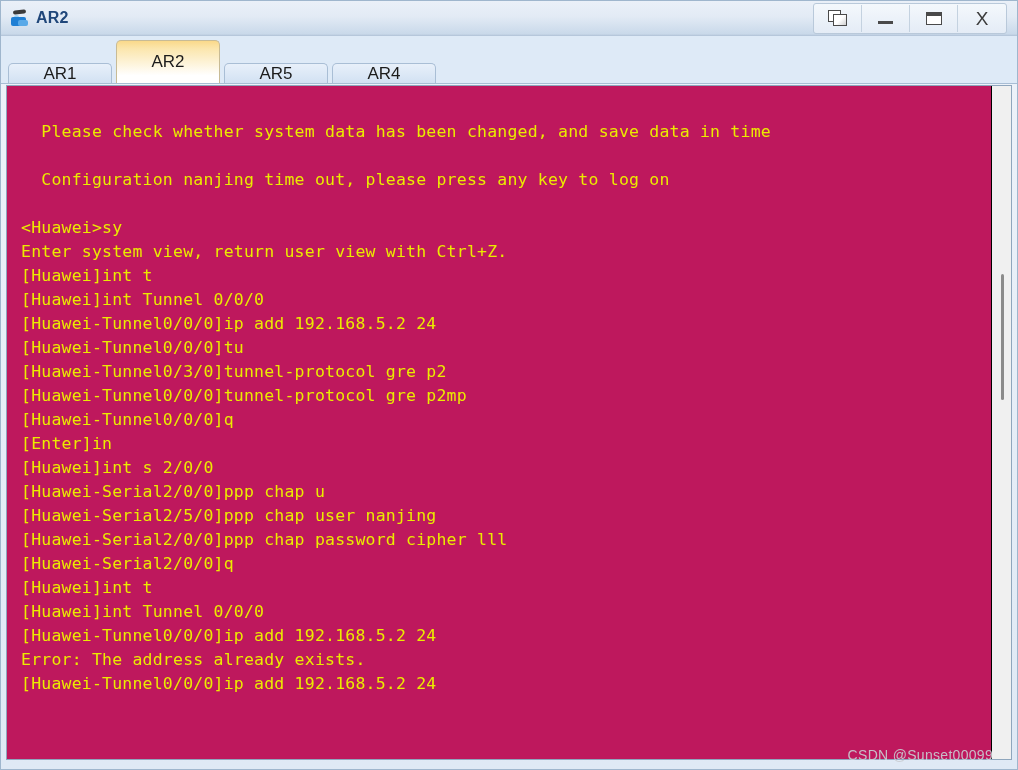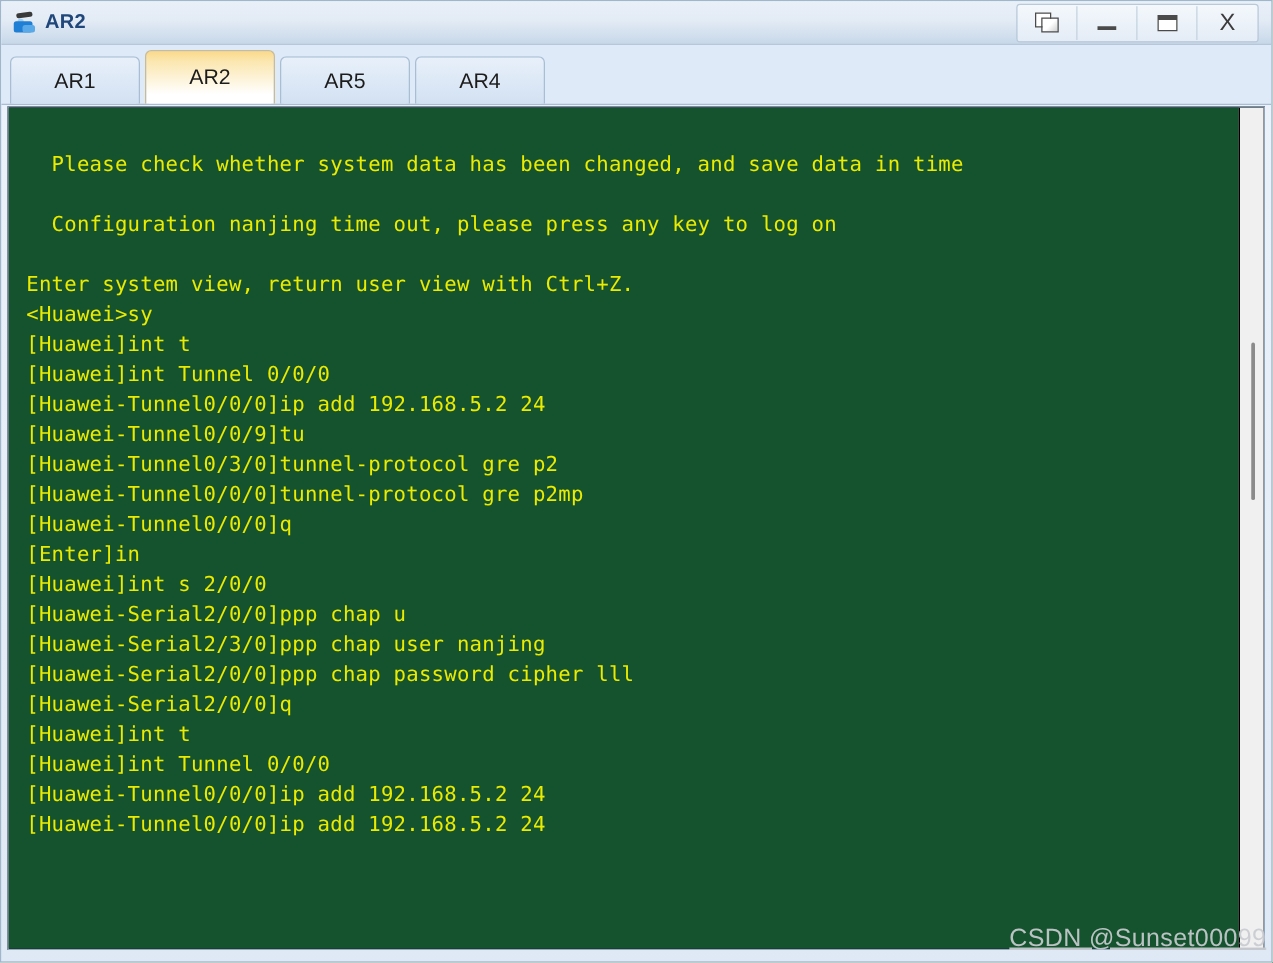--- a/index.html
+++ b/index.html
@@ -171,21 +171,21 @@
     height: 48px;
     background: #deeaf7;
     box-sizing: border-box;
     border-bottom: 1px solid #a8bdd4;
     padding-left: 7px;
     display: flex;
     align-items: flex-end;
   }
 
   .tab {
-    height: 38px;
+    height: 20px;
     min-width: 104px;
     margin-right: 4px;
     box-sizing: border-box;
     display: flex;
     align-items: center;
     justify-content: center;
     font-size: 17px;
     color: #1c1c1c;
     border: 1px solid #a9bed5;
     border-bottom: none;
@@ -215,21 +215,21 @@
     bottom: 9px;
     background: #000000;
     border: 1px solid #8fa6bd;
     box-sizing: border-box;
     overflow: hidden;
     display: flex;
   }
 
   .term-body {
     flex: 1 1 auto;
-    background: #14532d;
+    background: #be185d;
     padding: 10px 0 16px 14px;
     overflow: hidden;
     position: relative;
     min-width: 0;
   }
 
   .term-line {
     font-family: "DejaVu Sans Mono", "Liberation Mono", monospace;
     font-size: 16.5px;
     line-height: 24px;
@@ -254,31 +254,30 @@
     width: 3px;
     top: 188px;
     height: 126px;
     background: #8b8b8b;
     border-radius: 2px;
   }
 
   
   .watermark {
     position: absolute;
-    right: 4px;
+    right: 24px;
     bottom: 6px;
     font-family: "Liberation Sans", sans-serif;
-    font-size: 20px;
+    font-size: 14px;
     color: #c9ccd1;
     opacity: 0.92;
     white-space: nowrap;
     letter-spacing: 0.3px;
     z-index: 5;
     pointer-events: none;
-    text-decoration: underline;
   }
 </style>
 </head>
 <body>
 
 <div id="app">
 
   <div class="titlebar">
     <div class="title-left">
       <div class="app-icon">
@@ -324,38 +323,39 @@
     </div>
   </div>
 
   <div class="term-outer">
     <div class="term-body" id="terminal-body">
         <div class="term-line"></div>
         <div class="term-line">  Please check whether system data has been changed, and save data in time</div>
         <div class="term-line"></div>
         <div class="term-line">  Configuration nanjing time out, please press any key to log on</div>
         <div class="term-line"></div>
+        <div class="term-line">&lt;Huawei&gt;sy</div>
         <div class="term-line">Enter system view, return user view with Ctrl+Z.</div>
-        <div class="term-line">&lt;Huawei&gt;sy</div>
         <div class="term-line">[Huawei]int t</div>
         <div class="term-line">[Huawei]int Tunnel 0/0/0</div>
         <div class="term-line">[Huawei-Tunnel0/0/0]ip add 192.168.5.2 24</div>
-        <div class="term-line">[Huawei-Tunnel0/0/9]tu</div>
+        <div class="term-line">[Huawei-Tunnel0/0/0]tu</div>
         <div class="term-line">[Huawei-Tunnel0/3/0]tunnel-protocol gre p2</div>
         <div class="term-line">[Huawei-Tunnel0/0/0]tunnel-protocol gre p2mp</div>
         <div class="term-line">[Huawei-Tunnel0/0/0]q</div>
         <div class="term-line">[Enter]in</div>
         <div class="term-line">[Huawei]int s 2/0/0</div>
         <div class="term-line">[Huawei-Serial2/0/0]ppp chap u</div>
-        <div class="term-line">[Huawei-Serial2/3/0]ppp chap user nanjing</div>
+        <div class="term-line">[Huawei-Serial2/5/0]ppp chap user nanjing</div>
         <div class="term-line">[Huawei-Serial2/0/0]ppp chap password cipher lll</div>
         <div class="term-line">[Huawei-Serial2/0/0]q</div>
         <div class="term-line">[Huawei]int t</div>
         <div class="term-line">[Huawei]int Tunnel 0/0/0</div>
         <div class="term-line">[Huawei-Tunnel0/0/0]ip add 192.168.5.2 24</div>
+        <div class="term-line">Error: The address already exists.</div>
         <div class="term-line">[Huawei-Tunnel0/0/0]ip add 192.168.5.2 24</div>
       </div>
     <div class="term-scroll">
       <div class="thumb"></div>
     </div>
   </div>
 
   <div class="watermark">CSDN @Sunset00099</div>
 
 </div>

